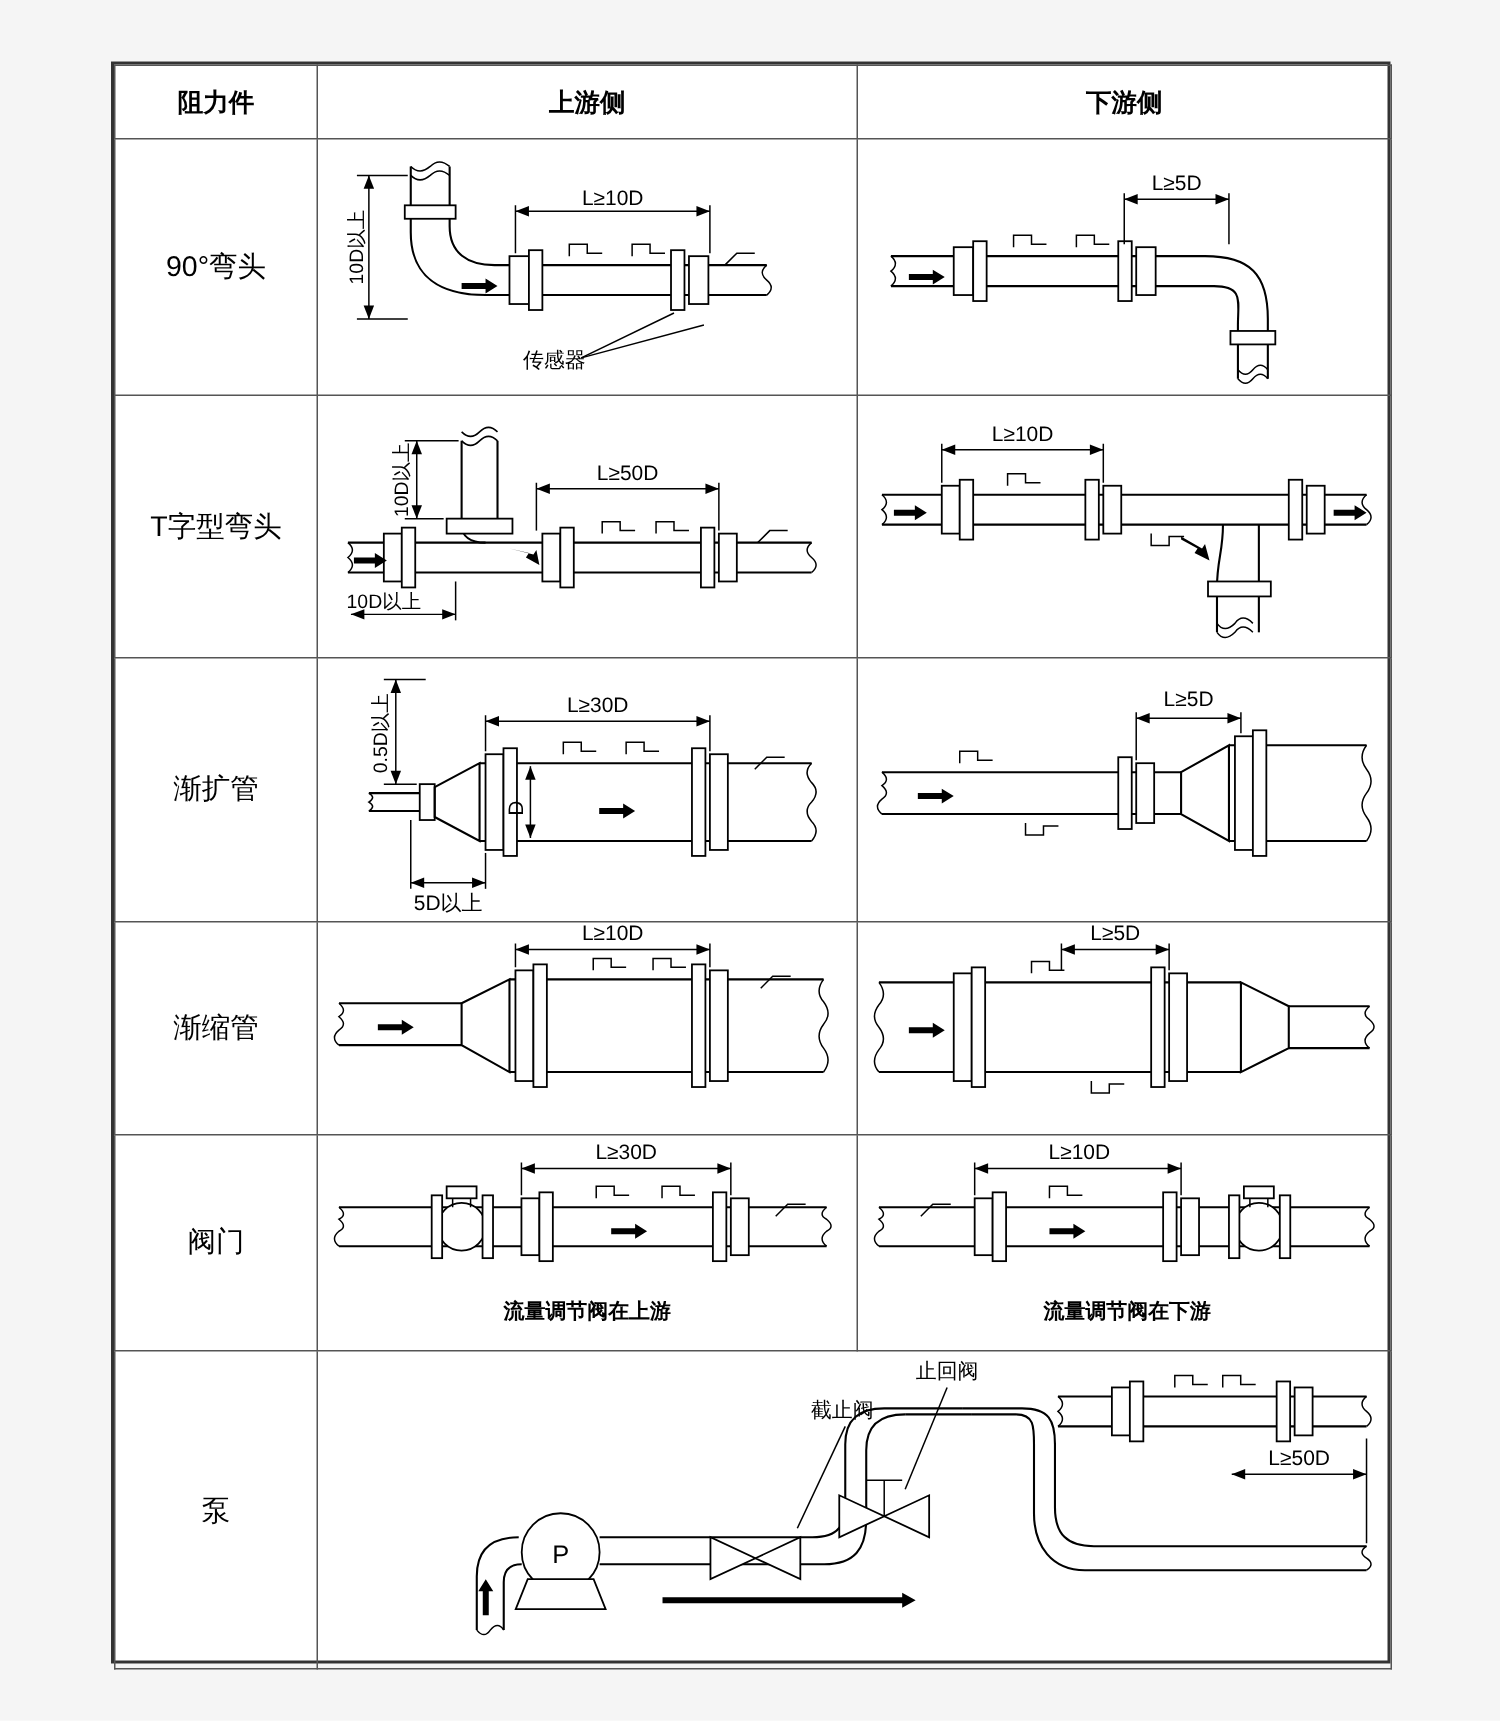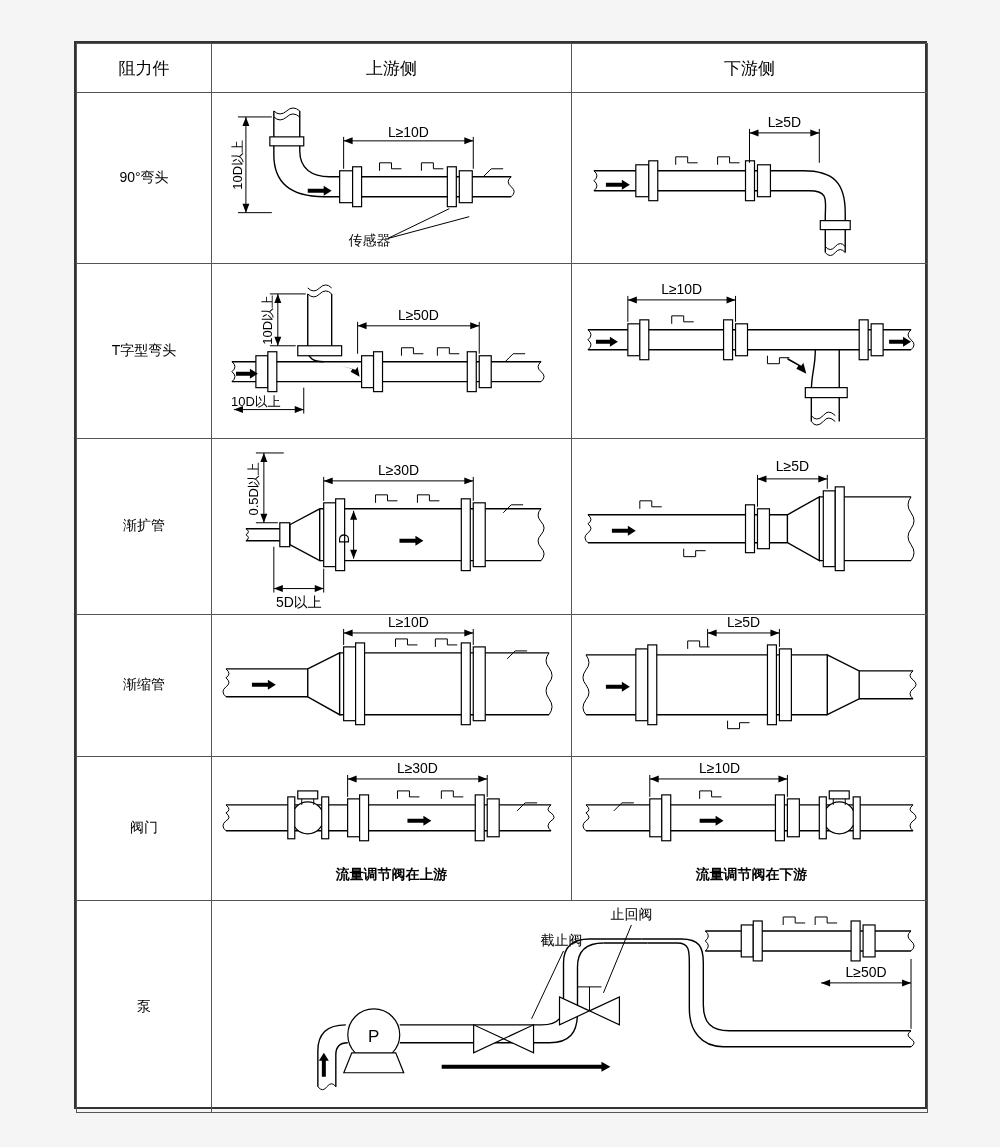--- a/index.html
+++ b/index.html
@@ -32,29 +32,29 @@
     table-layout: fixed;
   }
   table.grid th, table.grid td {
     border: 1px solid #555;
     padding: 0;
     vertical-align: middle;
     text-align: center;
     position: relative;
   }
   table.grid th {
-    font-weight: normal;
+    font-weight: bold;
     font-size: 17px;
     height: 48px;
   }
   col.c1 { width: 135px; }
   col.c2 { width: 360px; }
   col.c3 { width: 356px; }
   .rowlabel {
-    font-size: 14px;
+    font-size: 19px;
   }
   .cellwrap {
     position: relative;
     width: 100%;
     height: 100%;
   }
   .cellwrap svg {
     display: block;
     width: 100%;
     height: 100%;

